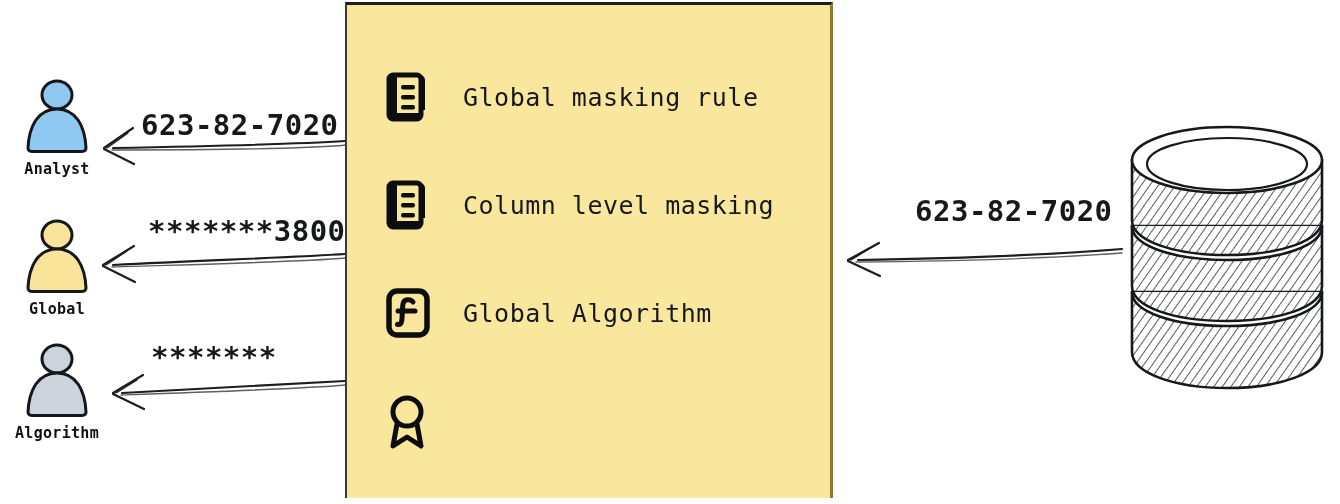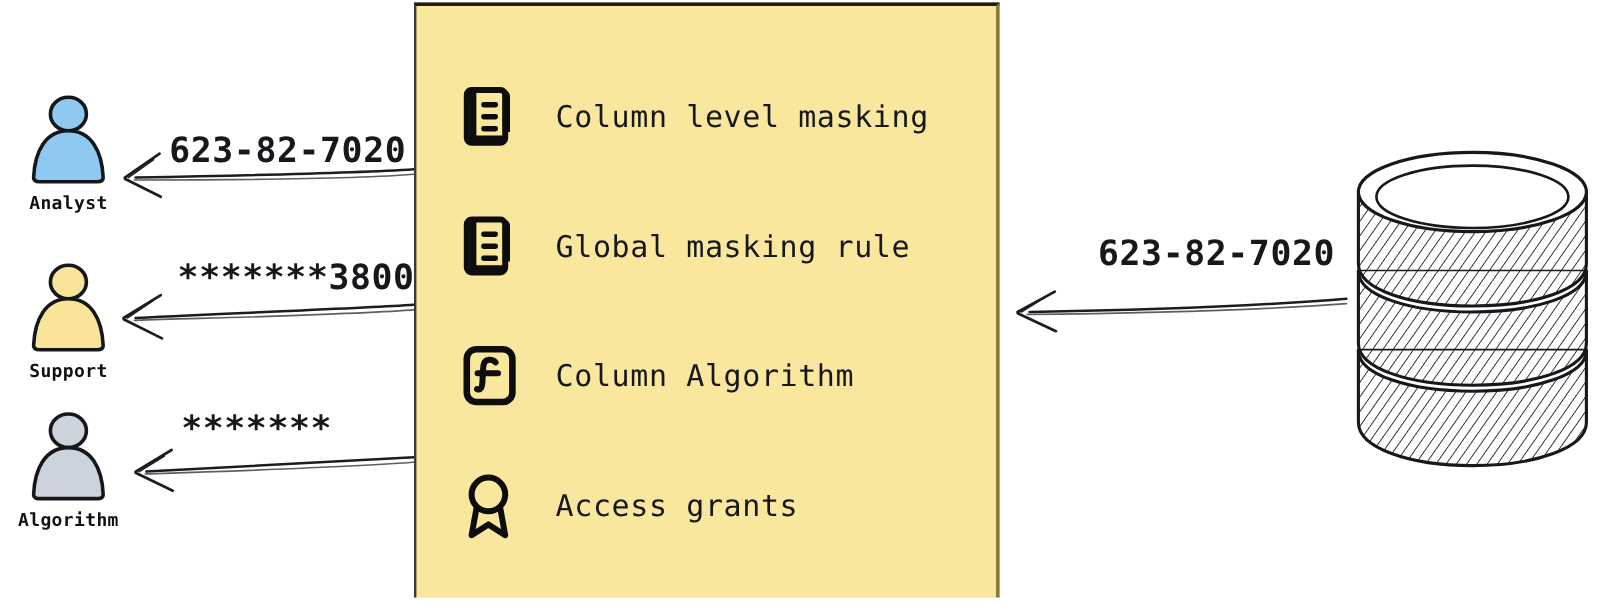--- a/index.html
+++ b/index.html
@@ -163,58 +163,57 @@
           <path d="M10 4 h27 a5 5 0 0 1 5 5 v30 h-6 v-30 a5 5 0 0 0 -5 -5 z" fill="#0d0d0d"></path>
           <path d="M10 4 a5 5 0 0 0 -5 5 v4 h8 v-4 a5 5 0 0 1 -3 -5 z" fill="#0d0d0d"></path>
           <rect x="8" y="4" width="6" height="44" rx="2" fill="#0d0d0d"></rect>
           <rect x="8" y="42" width="30" height="6" rx="2.5" fill="#0d0d0d"></rect>
           <rect x="18" y="14" width="14" height="4.5" rx="2" fill="#0d0d0d"></rect>
           <rect x="18" y="24" width="14" height="4.5" rx="2" fill="#0d0d0d"></rect>
           <rect x="18" y="34" width="14" height="4.5" rx="2" fill="#0d0d0d"></rect>
           <rect x="6" y="4" width="32" height="44" rx="4" fill="none" stroke="#0d0d0d" stroke-width="5"></rect>
         </svg>
       </span>
-      <span class="policy-text">Column level masking</span>
+      <span class="policy-text">Global masking rule</span>
     </div>
 
     <div class="policy-item">
       <span class="policy-icon">
         <svg width="50" height="52" viewBox="0 0 50 52">
           <path d="M10 4 h27 a5 5 0 0 1 5 5 v30 h-6 v-30 a5 5 0 0 0 -5 -5 z" fill="#0d0d0d"></path>
           <path d="M10 4 a5 5 0 0 0 -5 5 v4 h8 v-4 a5 5 0 0 1 -3 -5 z" fill="#0d0d0d"></path>
           <rect x="8" y="4" width="6" height="44" rx="2" fill="#0d0d0d"></rect>
           <rect x="8" y="42" width="30" height="6" rx="2.5" fill="#0d0d0d"></rect>
           <rect x="18" y="14" width="14" height="4.5" rx="2" fill="#0d0d0d"></rect>
           <rect x="18" y="24" width="14" height="4.5" rx="2" fill="#0d0d0d"></rect>
           <rect x="18" y="34" width="14" height="4.5" rx="2" fill="#0d0d0d"></rect>
           <rect x="6" y="4" width="32" height="44" rx="4" fill="none" stroke="#0d0d0d" stroke-width="5"></rect>
         </svg>
       </span>
-      <span class="policy-text">Global masking rule</span>
+      <span class="policy-text">Column level masking</span>
     </div>
 
     <div class="policy-item">
       <span class="policy-icon">
         <svg width="50" height="52" viewBox="0 0 50 52">
           <rect x="6" y="4" width="38" height="44" rx="8" fill="none" stroke="#0d0d0d" stroke-width="5.5"></rect>
           <path d="M30 15 c-2.5 -3 -9 -3.5 -10 2 c-0.8 4.4 -0.6 12 -1.2 16.5 c-0.5 3.6 -2.2 4.6 -4.3 3.8" fill="none" stroke="#0d0d0d" stroke-width="5" stroke-linecap="round"></path>
           <path d="M15 24 h17" fill="none" stroke="#0d0d0d" stroke-width="5" stroke-linecap="round"></path>
         </svg>
       </span>
-      <span class="policy-text">Column Algorithm</span>
+      <span class="policy-text">Global Algorithm</span>
     </div>
 
     <div class="policy-item">
       <span class="policy-icon">
         <svg width="50" height="56" viewBox="0 0 50 56">
           <circle cx="24" cy="19" r="14" fill="none" stroke="#0d0d0d" stroke-width="5"></circle>
           <path d="M14 31 L10 53 L24 44 L38 53 L34 31" fill="none" stroke="#0d0d0d" stroke-width="5" stroke-linejoin="round" stroke-linecap="round"></path>
         </svg>
       </span>
-      <span class="policy-text">Access grants</span>
     </div>
 
   </div>
 </div>
 
 <div class="flow-label" id="label-analyst">623-82-7020</div>
 <div class="flow-label" id="label-support">*******3800</div>
 <div class="flow-label" id="label-developer">*******</div>
 <div class="flow-label" id="label-source">623-82-7020</div>
 
@@ -228,21 +227,21 @@
   <div class="persona-label">Analyst</div>
 </div>
 
 <div class="persona" id="persona-support">
   <div class="figure">
     <svg width="78" height="80" viewBox="0 0 78 80">
       <ellipse cx="39" cy="17" rx="15" ry="14" fill="#FAE49A" stroke="#15171b" stroke-width="3"></ellipse>
       <path d="M39 31 C20 31 11 48 10 70 C10 72.5 12 73.5 15 73.5 L63 73.5 C66 73.5 68 72.5 68 70 C67 48 58 31 39 31 Z" fill="#FAE49A" stroke="#15171b" stroke-width="3" stroke-linejoin="round"></path>
     </svg>
   </div>
-  <div class="persona-label">Support</div>
+  <div class="persona-label">Global</div>
 </div>
 
 <div class="persona" id="persona-developer">
   <div class="figure">
     <svg width="78" height="80" viewBox="0 0 78 80">
       <ellipse cx="39" cy="17" rx="15" ry="14" fill="#CDD3DC" stroke="#15171b" stroke-width="3"></ellipse>
       <path d="M39 31 C20 31 11 48 10 70 C10 72.5 12 73.5 15 73.5 L63 73.5 C66 73.5 68 72.5 68 70 C67 48 58 31 39 31 Z" fill="#CDD3DC" stroke="#15171b" stroke-width="3" stroke-linejoin="round"></path>
     </svg>
   </div>
   <div class="persona-label">Algorithm</div>

